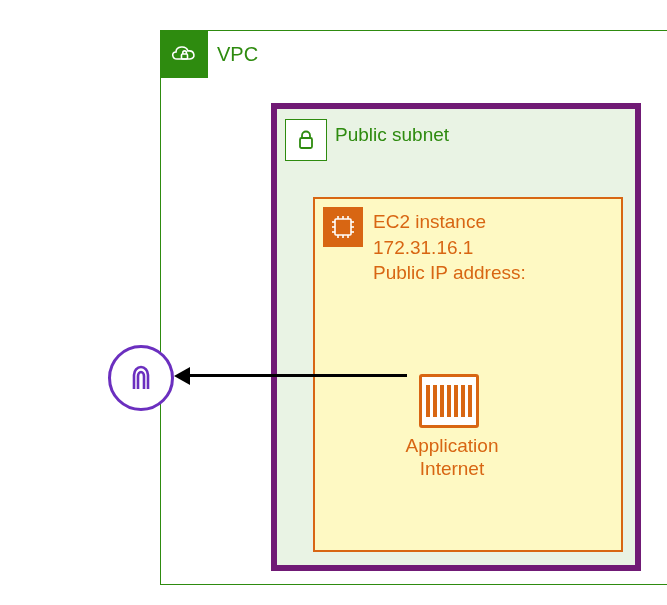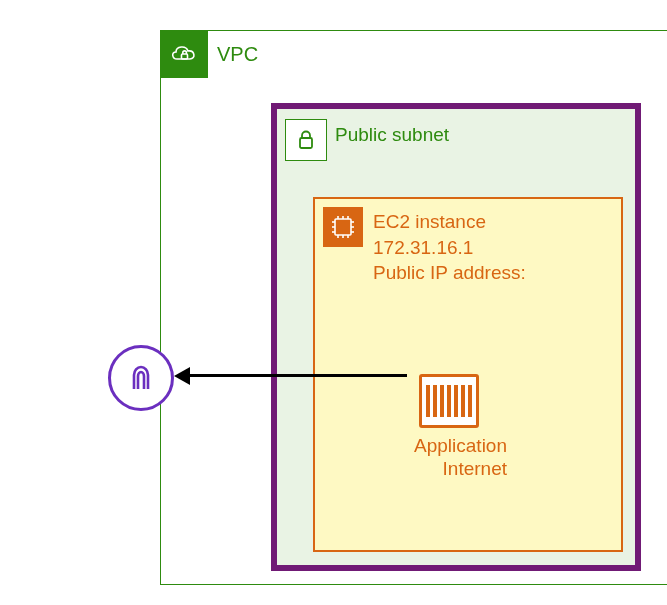--- a/index.html
+++ b/index.html
@@ -121,21 +121,21 @@
   .appc-icon .bar {
     width: 4px;
     height: 32px;
     background: #d86613;
   }
   .appc-label {
     position: absolute;
     left: 82px;
     top: 236px;
     width: 110px;
-    text-align: right;
+    text-align: center;
     font-size: 19px;
     line-height: 1.2;
     color: #d86613;
   }
 
   
   .igw-circle {
     position: absolute;
     left: 108px;
     top: 345px;

